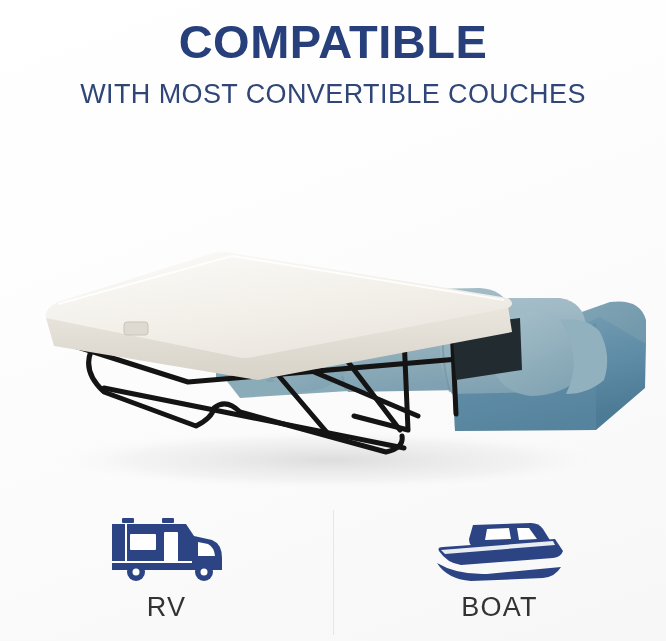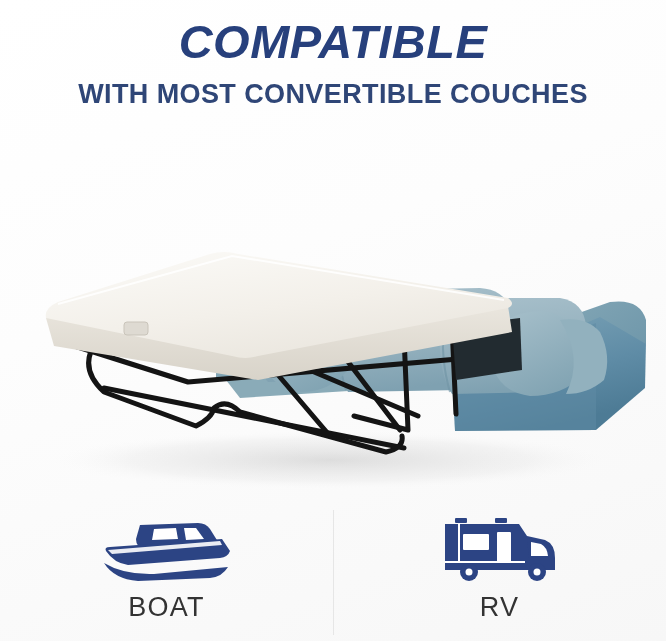--- a/index.html
+++ b/index.html
@@ -24,30 +24,29 @@
   .header {
     position: absolute;
     top: 0; left: 0;
     width: 666px;
     text-align: center;
     padding-top: 18px;
   }
   .headline {
     font-size: 47px;
     font-weight: bold;
-    font-style: italic;
     letter-spacing: 0.5px;
     color: #27407c;
     line-height: 1.0;
     margin: 0;
     white-space: nowrap;
   }
   .subheadline {
     font-size: 27px;
-    font-weight: bold;
+    font-weight: normal;
     color: #2f4677;
     letter-spacing: 0.4px;
     line-height: 1.0;
     margin: 16px 0 8px 0;
     white-space: nowrap;
   }
 
   
   .product-photo {
     position: absolute;
@@ -206,68 +205,68 @@
 
         <rect x="124" y="192" width="24" height="13" rx="3" fill="#dedad2" stroke="#c9c4ba" stroke-width="1"></rect>
       </g>
     </svg>
   </div>
 
   <div class="feature-row">
 
     <div class="feature-col">
       <div class="feature-icon">
+        <svg width="118" height="72" viewBox="0 0 118 72" xmlns="http://www.w3.org/2000/svg">
+          <g fill="#2c4484">
+
+            <rect x="14" y="4" width="12" height="5" rx="1"></rect>
+            <rect x="54" y="4" width="12" height="5" rx="1"></rect>
+
+            <path d="M4 10 L78 10 L86 22 L104 26 Q114 30 114 44 L114 56 L4 56 Z"></path>
+
+            <path d="M86 24 L102 28 Q112 32 112 44 L88 44 Z"></path>
+          </g>
+          <g fill="#ffffff">
+
+            <rect x="22" y="20" width="26" height="16" rx="1"></rect>
+
+            <rect x="56" y="18" width="14" height="30" rx="1"></rect>
+
+            <path d="M90 28 L100 30 Q106 33 107 42 L90 42 Z"></path>
+          </g>
+          <g fill="none" stroke="#ffffff" stroke-width="2">
+            <path d="M4 48 L84 48"></path>
+            <path d="M18 10 L18 48"></path>
+          </g>
+          <g fill="#2c4484">
+            <circle cx="28" cy="58" r="9"></circle>
+            <circle cx="96" cy="58" r="9"></circle>
+          </g>
+          <g fill="#ffffff">
+            <circle cx="28" cy="58" r="3.5"></circle>
+            <circle cx="96" cy="58" r="3.5"></circle>
+          </g>
+        </svg>
+      </div>
+      <div class="feature-label">RV</div>
+    </div>
+
+    <div class="feature-col">
+      <div class="feature-icon">
         <svg width="130" height="66" viewBox="0 0 130 66" xmlns="http://www.w3.org/2000/svg">
           <g fill="#2c4484">
             <path d="M38 8 L96 6 Q104 6 108 12 L118 28 L42 32 Q34 30 34 22 Z"></path>
             <path d="M4 34 Q2 30 8 30 L120 22 L128 34 Q126 40 118 41 L26 48 Q12 46 4 34 Z"></path>
             <path d="M2 46 Q22 58 52 57 L126 50 Q120 60 108 61 L36 64 Q12 62 2 46 Z"></path>
           </g>
           <g fill="#ffffff">
             <path d="M52 12 L74 11 L76 22 L50 23 Z"></path>
             <path d="M82 11 L94 11 L102 22 L84 23 Z"></path>
             <path d="M6 33 L118 24 L120 28 L10 37 Z" opacity="0.9"></path>
           </g>
         </svg>
       </div>
       <div class="feature-label">BOAT</div>
     </div>
 
-    <div class="feature-col">
-      <div class="feature-icon">
-        <svg width="118" height="72" viewBox="0 0 118 72" xmlns="http://www.w3.org/2000/svg">
-          <g fill="#2c4484">
-
-            <rect x="14" y="4" width="12" height="5" rx="1"></rect>
-            <rect x="54" y="4" width="12" height="5" rx="1"></rect>
-
-            <path d="M4 10 L78 10 L86 22 L104 26 Q114 30 114 44 L114 56 L4 56 Z"></path>
-
-            <path d="M86 24 L102 28 Q112 32 112 44 L88 44 Z"></path>
-          </g>
-          <g fill="#ffffff">
-
-            <rect x="22" y="20" width="26" height="16" rx="1"></rect>
-
-            <rect x="56" y="18" width="14" height="30" rx="1"></rect>
-
-            <path d="M90 28 L100 30 Q106 33 107 42 L90 42 Z"></path>
-          </g>
-          <g fill="none" stroke="#ffffff" stroke-width="2">
-            <path d="M4 48 L84 48"></path>
-            <path d="M18 10 L18 48"></path>
-          </g>
-          <g fill="#2c4484">
-            <circle cx="28" cy="58" r="9"></circle>
-            <circle cx="96" cy="58" r="9"></circle>
-          </g>
-          <g fill="#ffffff">
-            <circle cx="28" cy="58" r="3.5"></circle>
-            <circle cx="96" cy="58" r="3.5"></circle>
-          </g>
-        </svg>
-      </div>
-      <div class="feature-label">RV</div>
-    </div>
-
 
   </div>
 </div>
 
 </body></html>

